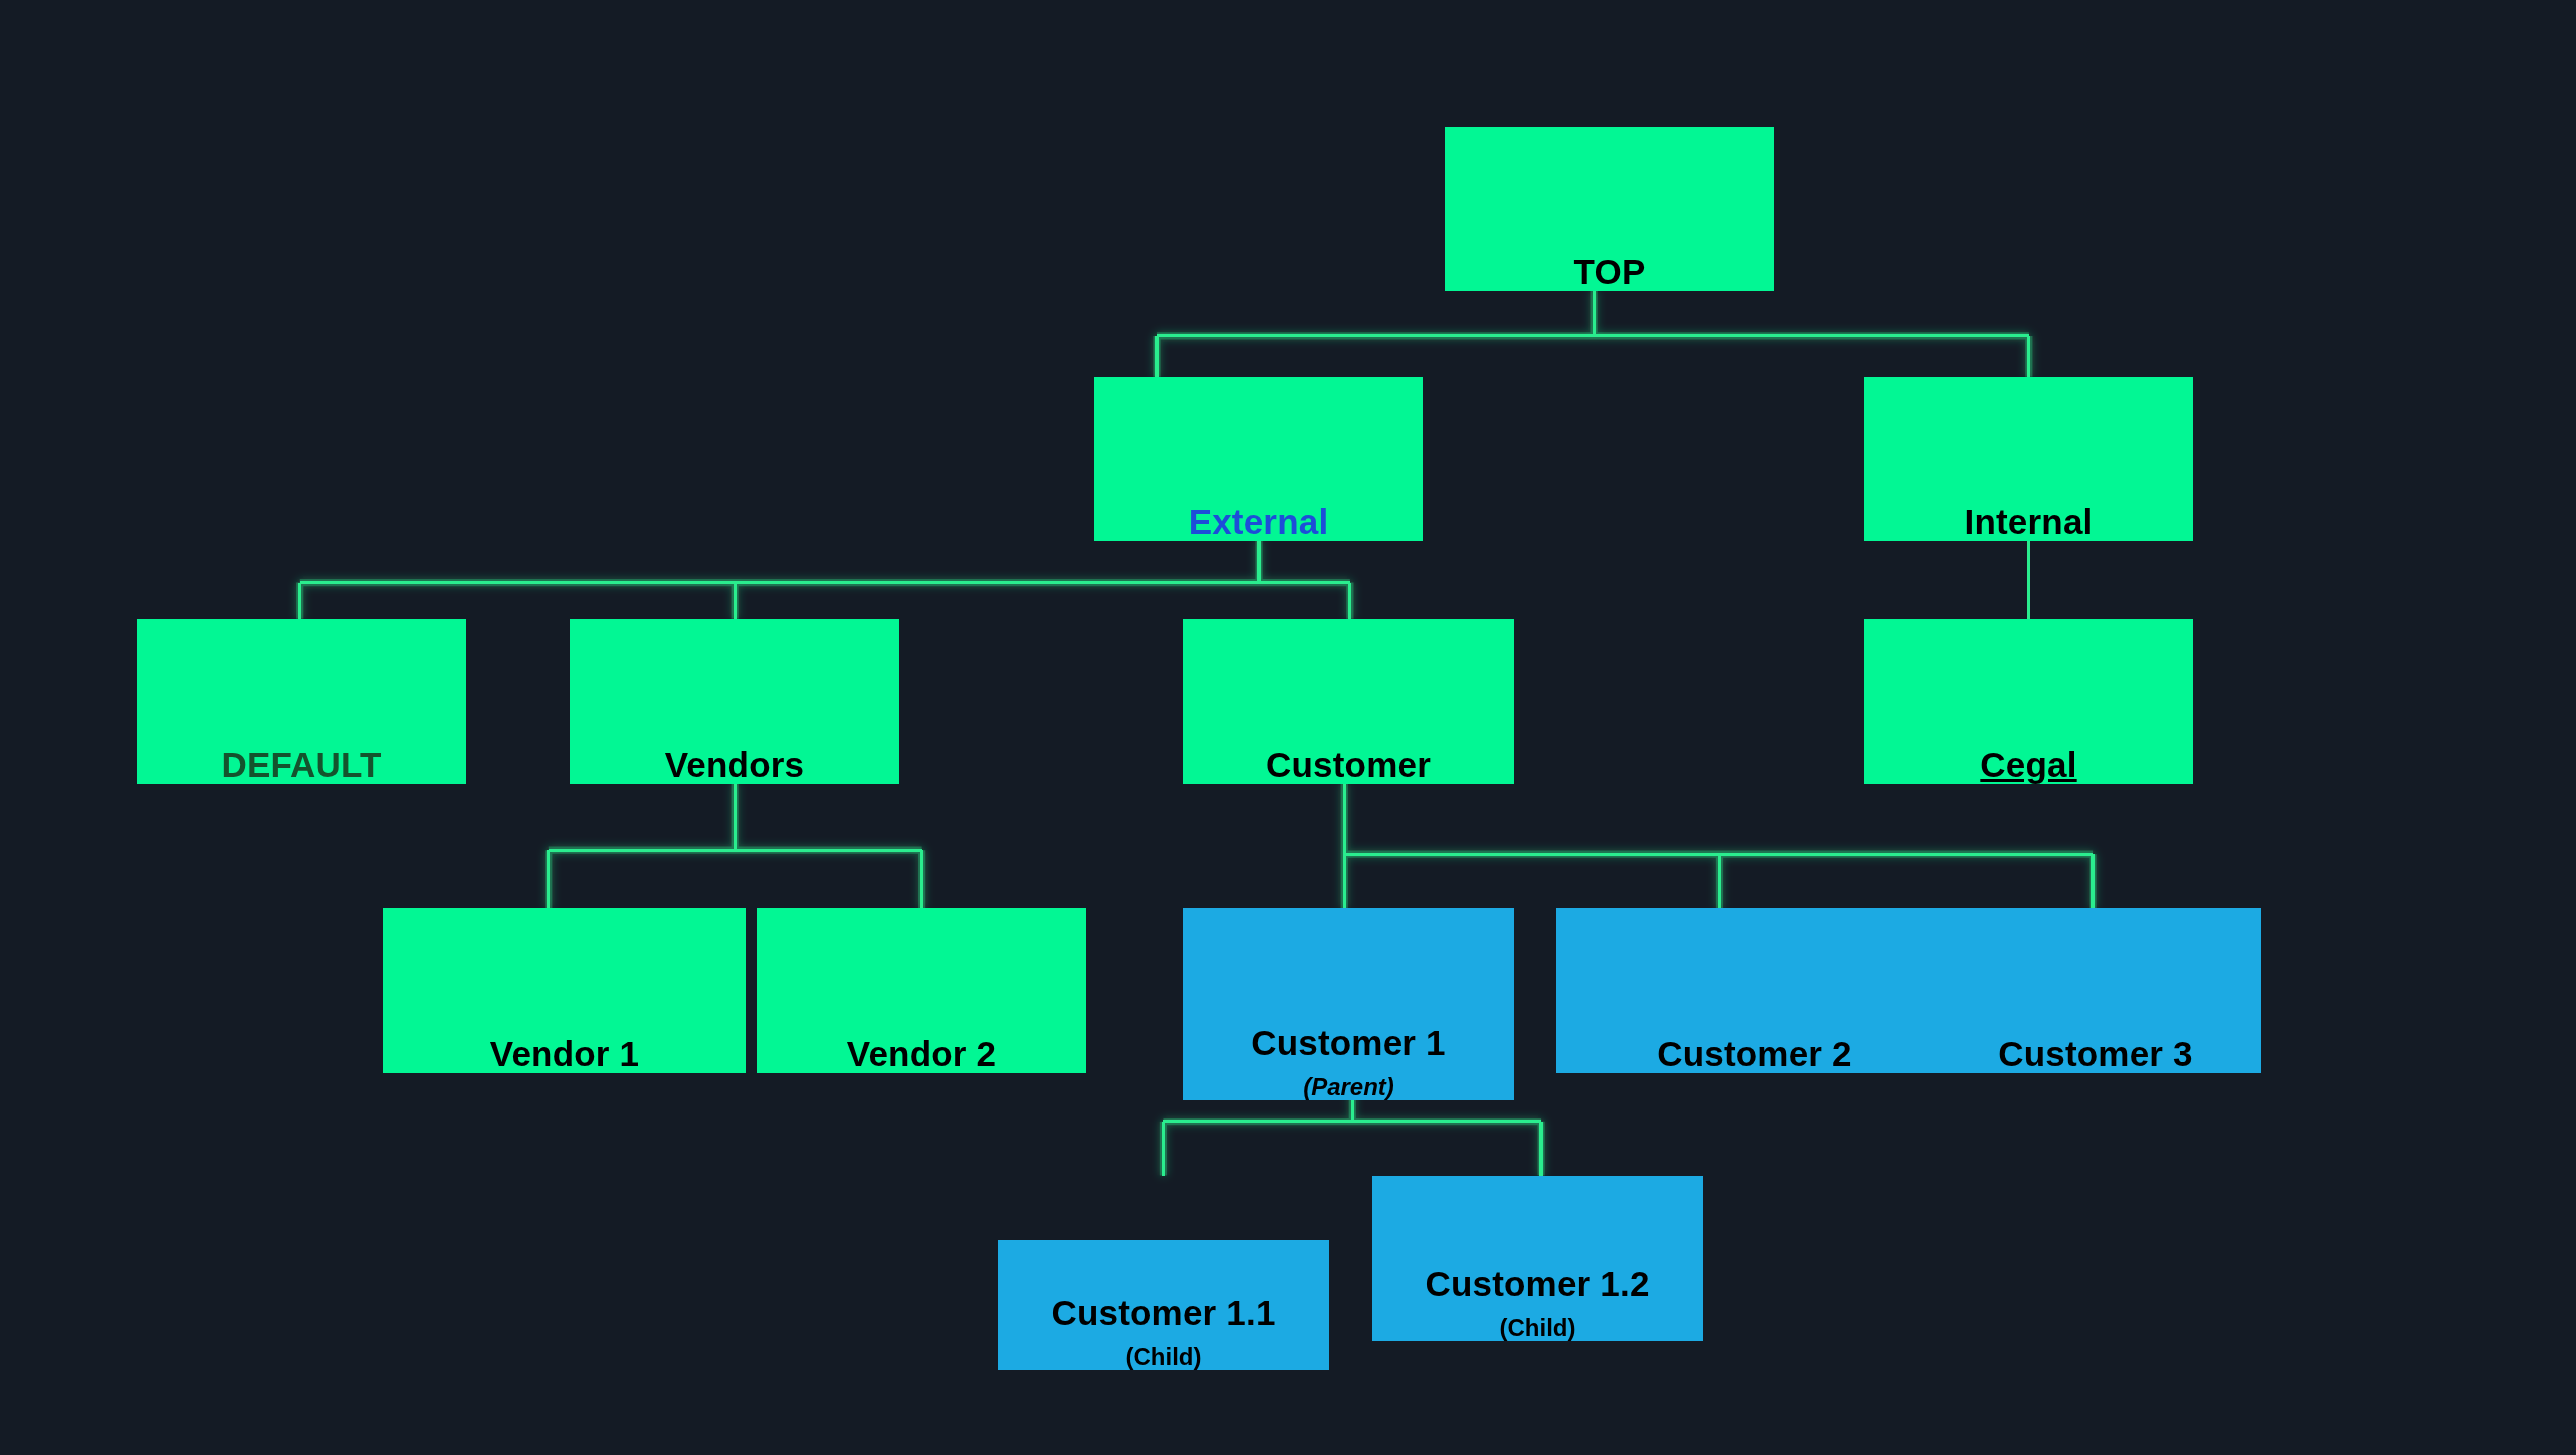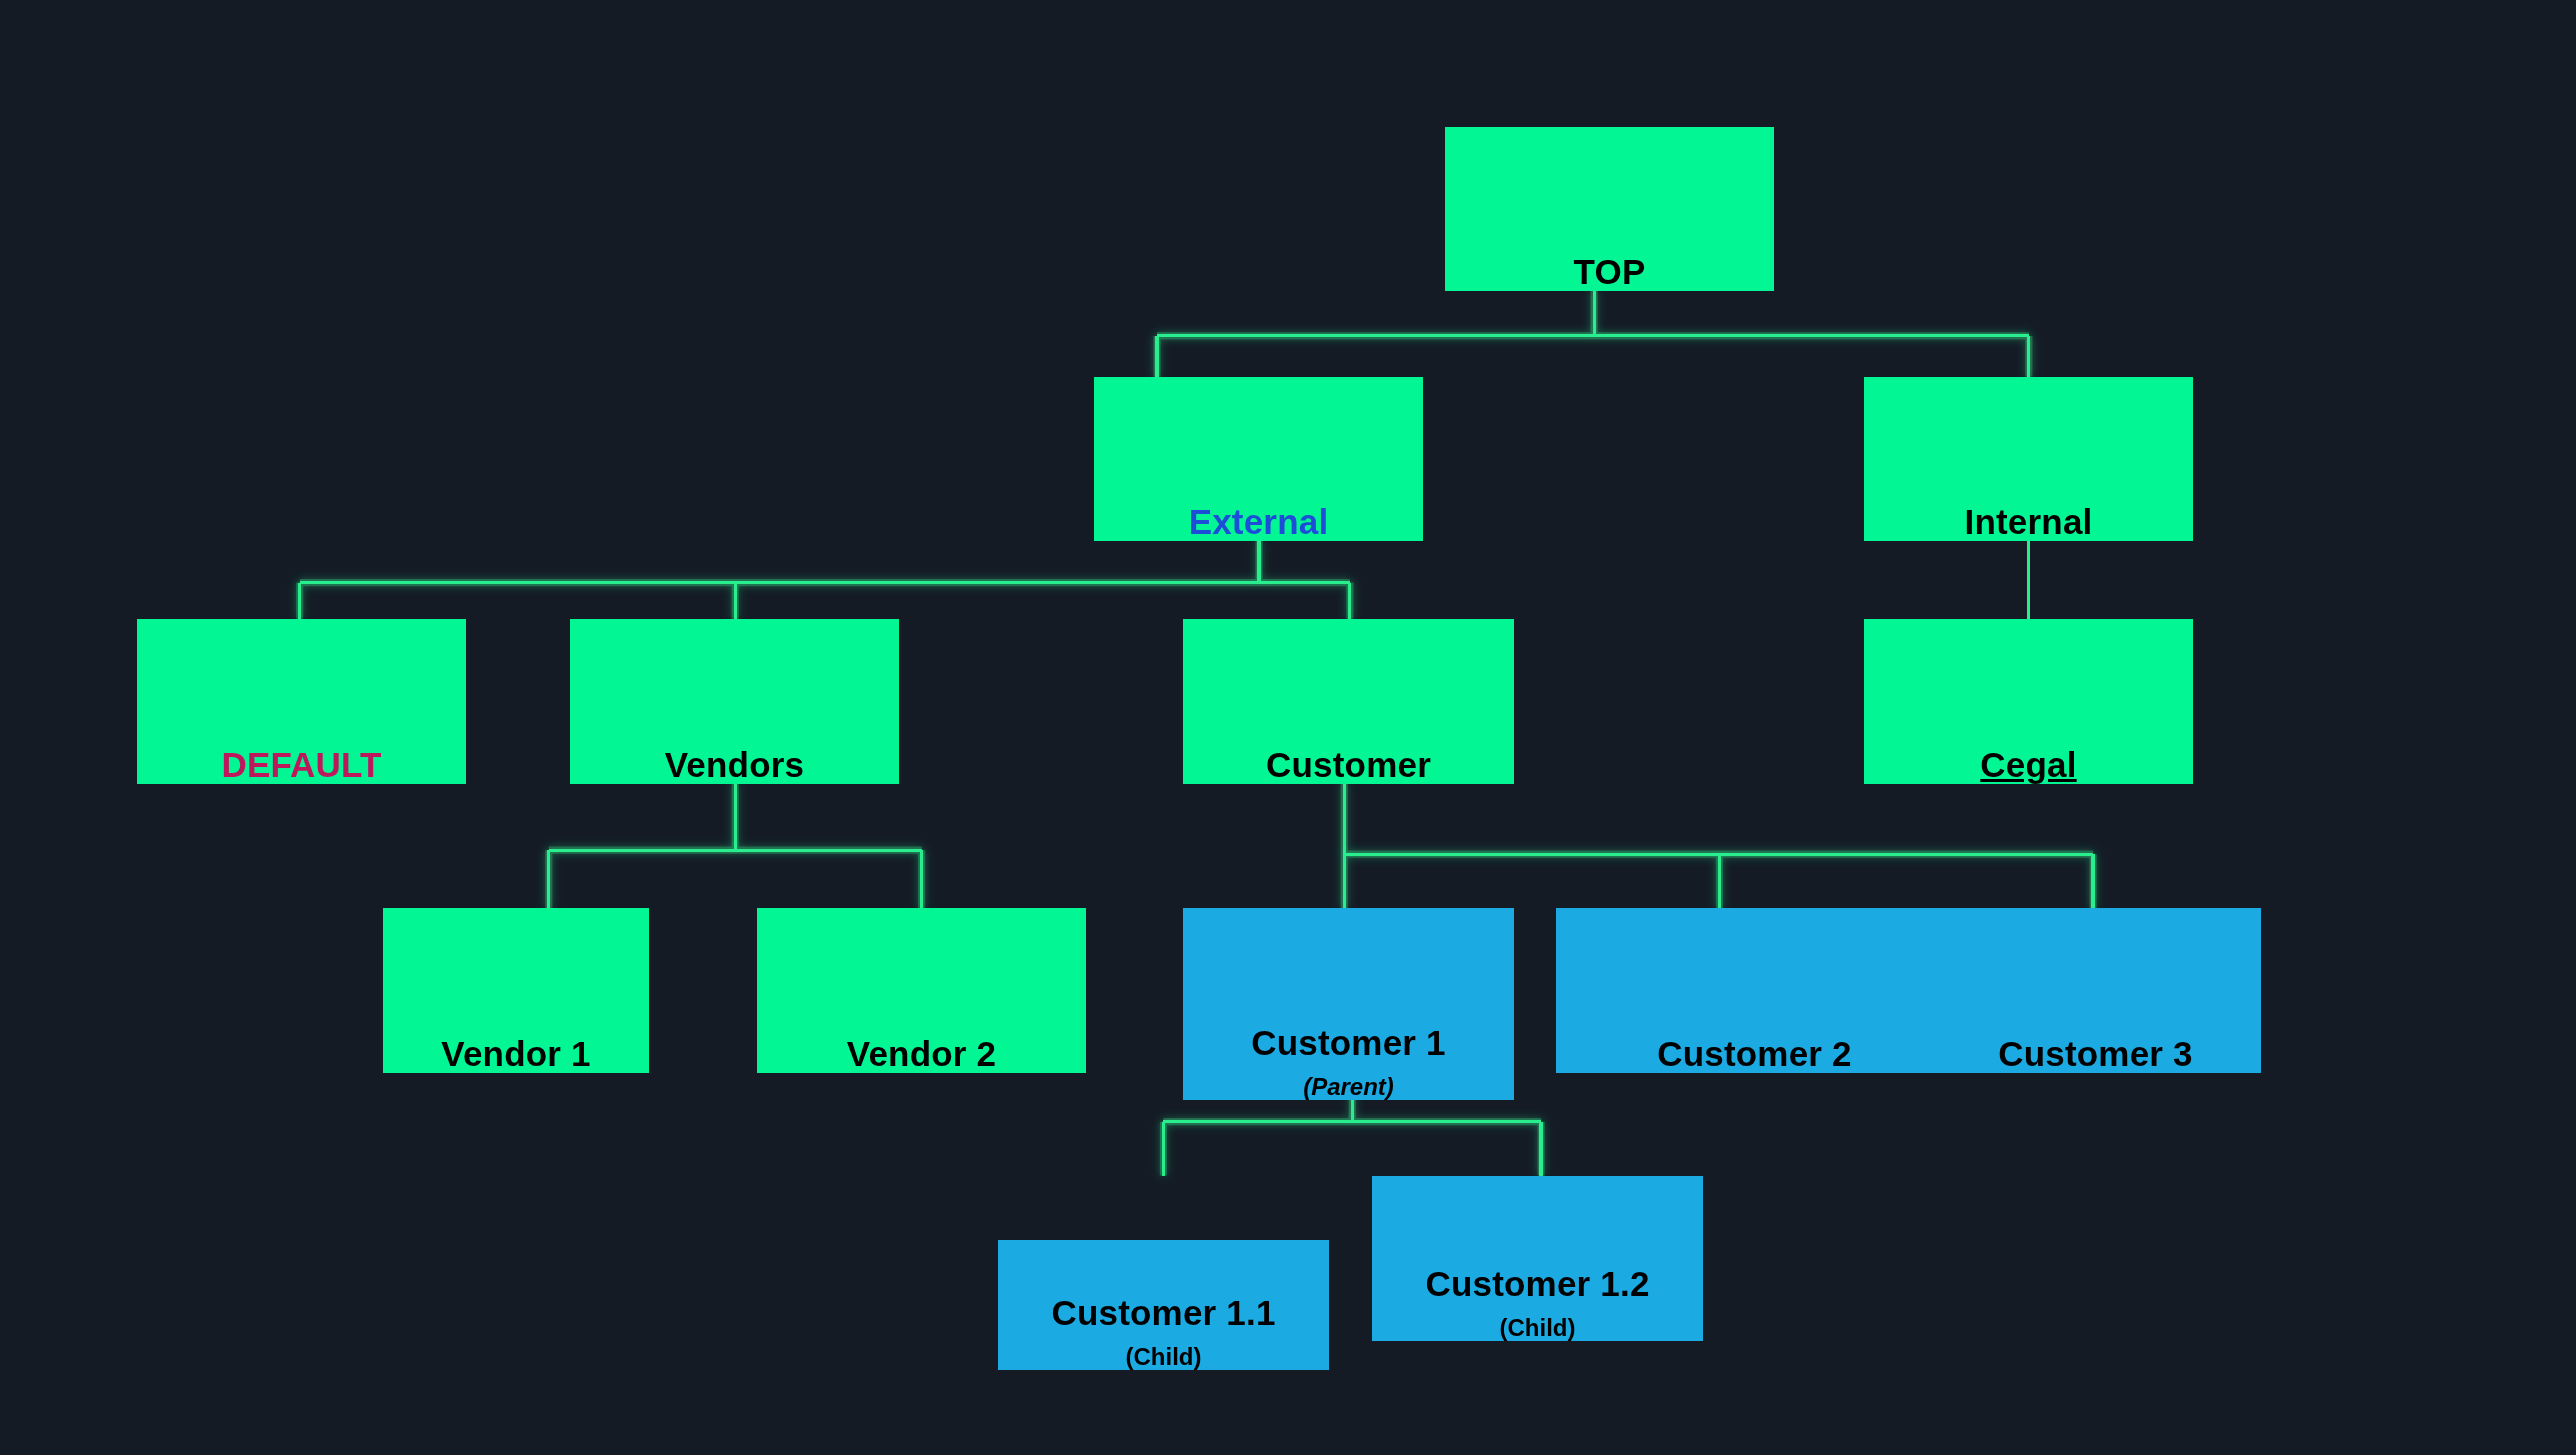--- a/index.html
+++ b/index.html
@@ -81,33 +81,33 @@
   <div id="nodes">
       <div class="node green" style="left: 1445px; top: 127px; width: 329px; height: 164px; color: rgb(0, 0, 0);">
         <div class="node-title" style="font-size: 35px;">TOP</div>
       </div>
       <div class="node green" style="left: 1094px; top: 377px; width: 329px; height: 164px; color: #1d4ed8;">
         <div class="node-title" style="font-size: 35px;">External</div>
       </div>
       <div class="node green" style="left: 1864px; top: 377px; width: 329px; height: 164px; color: rgb(0, 0, 0);">
         <div class="node-title" style="font-size: 35px;">Internal</div>
       </div>
-      <div class="node green" style="left: 137px; top: 619px; width: 329px; height: 165px; color: #be185d;">
+      <div class="node green" style="left: 137px; top: 619px; width: 329px; height: 165px; color: #14532d;">
         <div class="node-title" style="font-size: 35px;">DEFAULT</div>
       </div>
       <div class="node green" style="left: 570px; top: 619px; width: 329px; height: 165px; color: rgb(0, 0, 0);">
         <div class="node-title" style="font-size: 35px;">Vendors</div>
       </div>
       <div class="node green" style="left: 1183px; top: 619px; width: 331px; height: 165px; color: rgb(0, 0, 0);">
         <div class="node-title" style="font-size: 35px;">Customer</div>
       </div>
       <div class="node green" style="left: 1864px; top: 619px; width: 329px; height: 165px; color: rgb(0, 0, 0); text-decoration: underline;">
         <div class="node-title" style="font-size: 35px;">Cegal</div>
       </div>
-      <div class="node green" style="left: 383px; top: 908px; width: 266px; height: 165px; color: rgb(0, 0, 0);">
+      <div class="node green" style="left: 383px; top: 908px; width: 363px; height: 165px; color: rgb(0, 0, 0);">
         <div class="node-title" style="font-size: 35px;">Vendor 1</div>
       </div>
       <div class="node green" style="left: 757px; top: 908px; width: 329px; height: 165px; color: rgb(0, 0, 0);">
         <div class="node-title" style="font-size: 35px;">Vendor 2</div>
       </div>
       <div class="node blue" style="left: 1183px; top: 908px; width: 331px; height: 192px; color: rgb(0, 0, 0);">
         <div class="node-title" style="font-size: 35px;">Customer 1</div>
         <div class="node-sub" style="font-size: 24px; font-style: italic;">(Parent)</div>
       </div>
       <div class="node blue" style="left: 1556px; top: 908px; width: 397px; height: 165px; color: rgb(0, 0, 0);">

